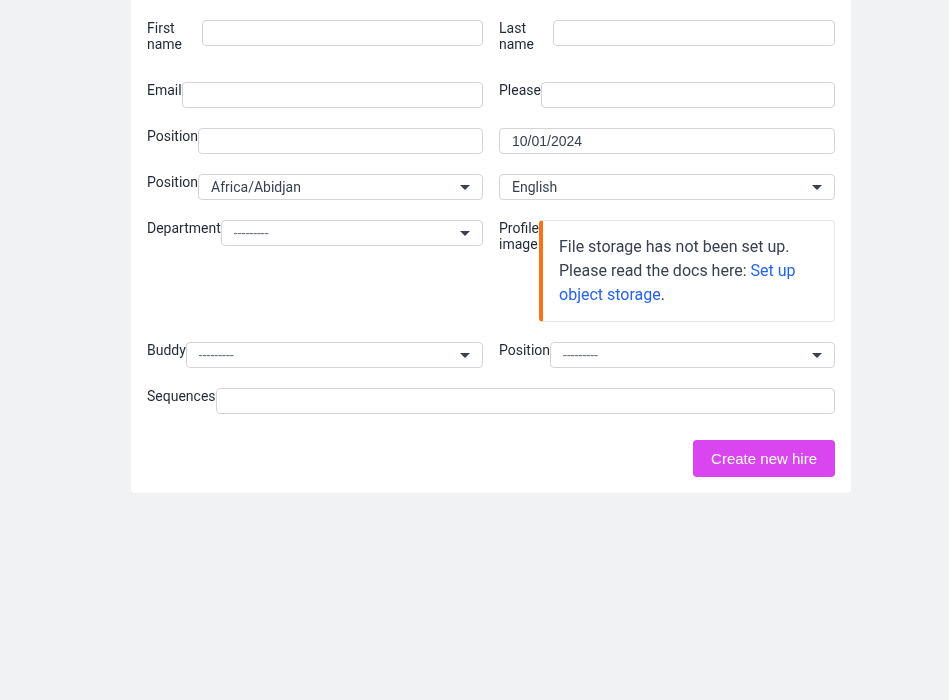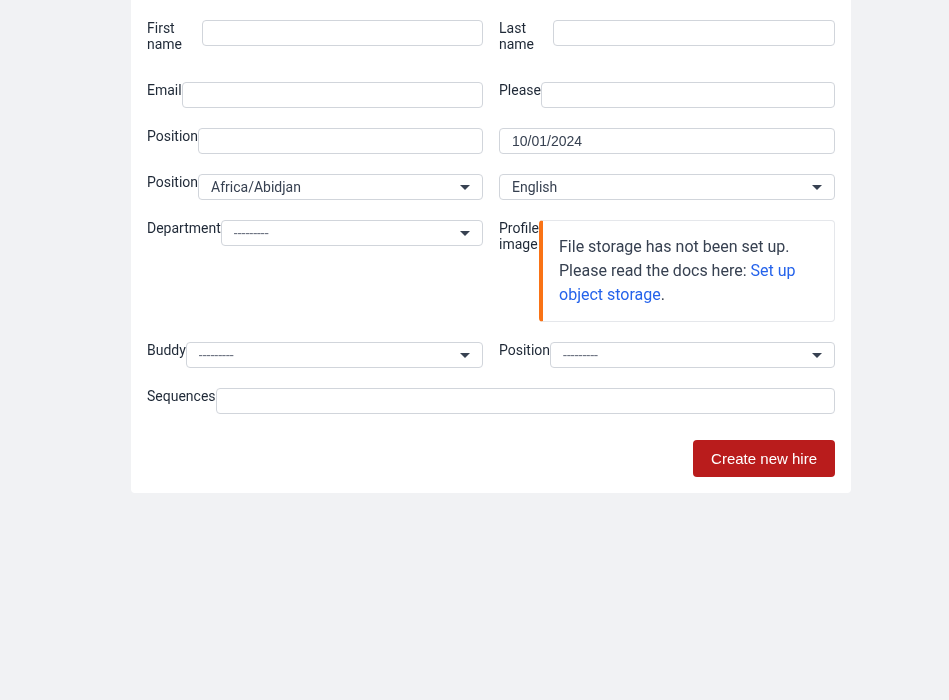--- a/index.html
+++ b/index.html
@@ -88,21 +88,21 @@
     color: #2563eb;
     text-decoration: none;
   }
   .button-row {
     grid-column: 1 / span 2;
     display: flex;
     justify-content: flex-end;
     margin-top: 6px;
   }
   .primary-btn {
-    background: #b91c1c;
+    background: #d946ef;
     color: #ffffff;
     border: none;
     border-radius: 4px;
     padding: 10px 18px;
     font-size: 15px;
     cursor: pointer;
   }
 </style>
 </head>
 <body>

